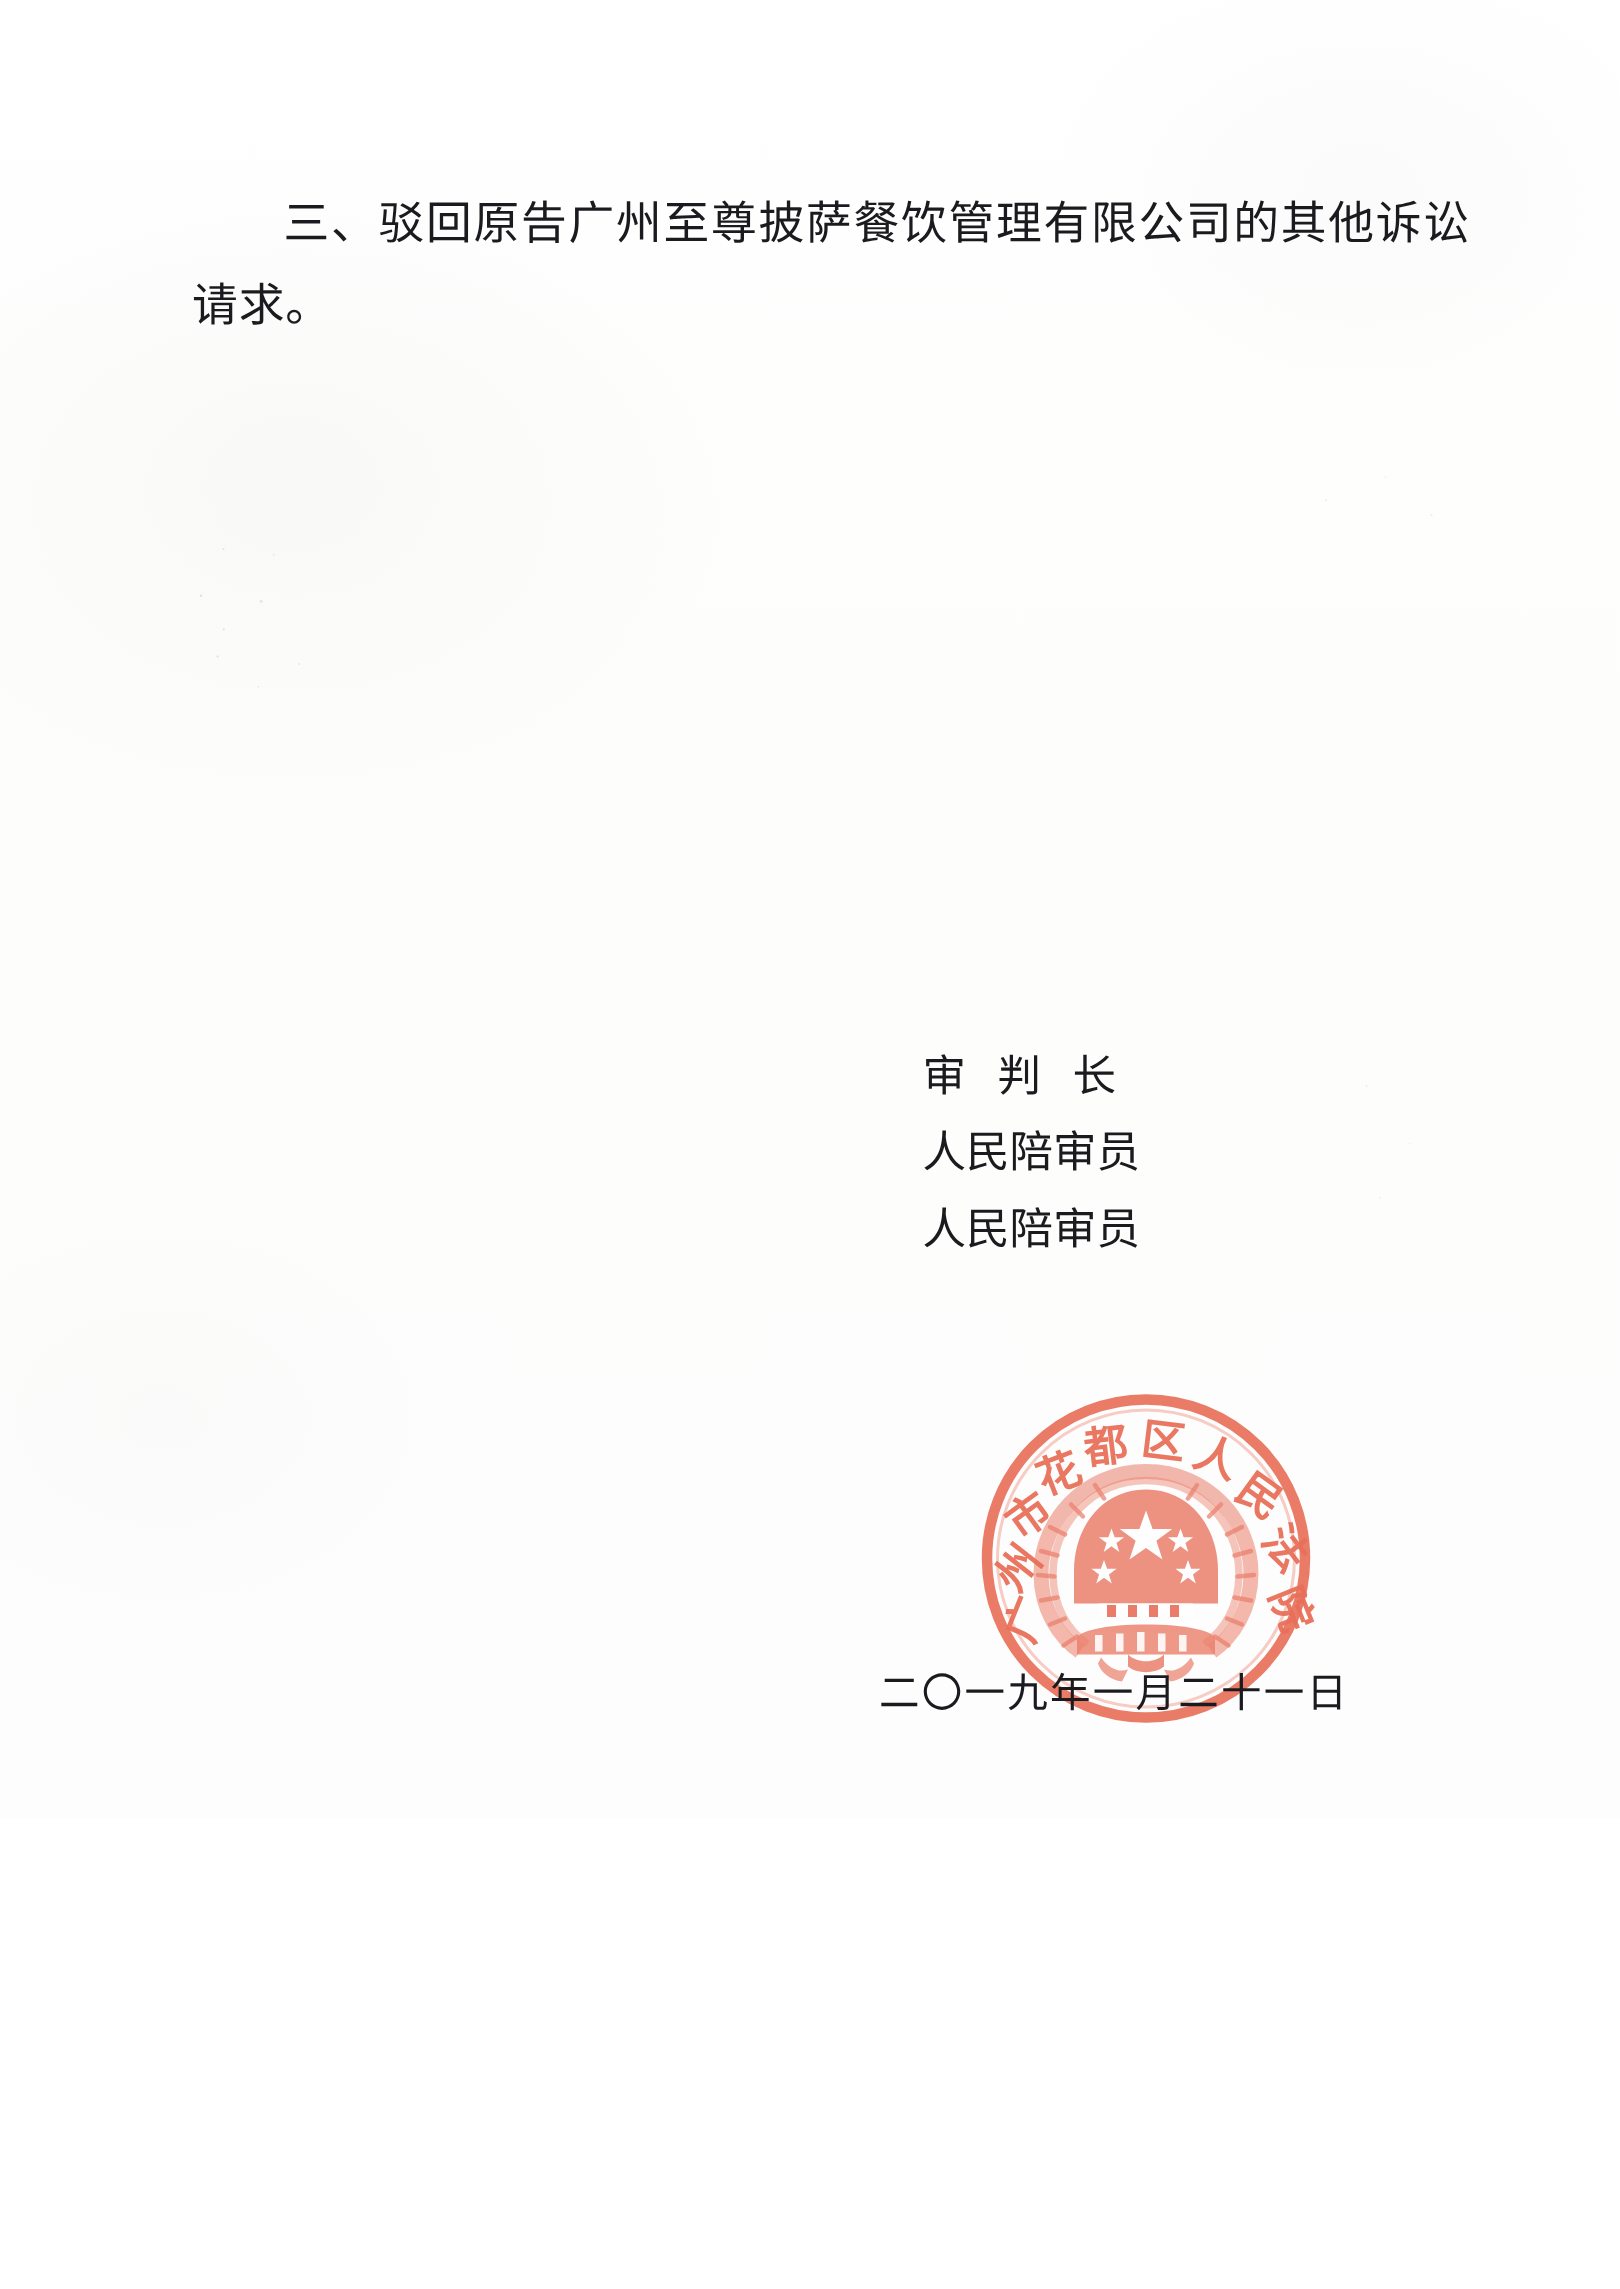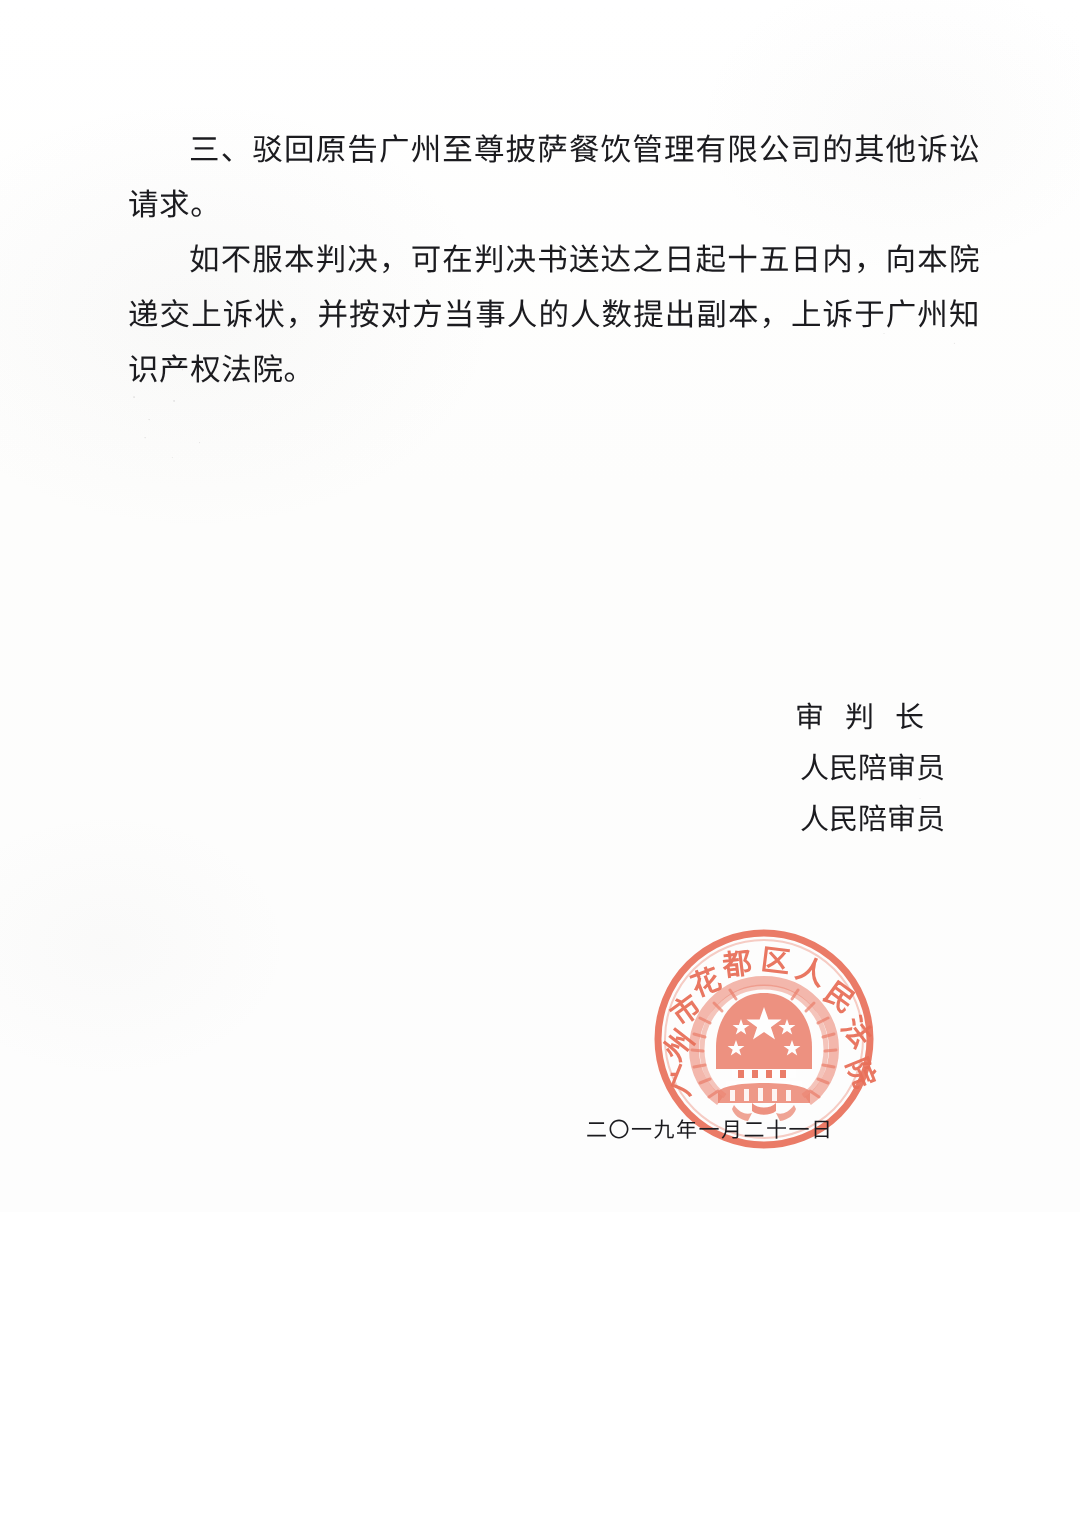--- a/index.html
+++ b/index.html
@@ -94,21 +94,20 @@
       radial-gradient(circle 1.2px at 79% 40%, rgba(118,116,118,0.29), transparent 60%),
       radial-gradient(circle 1.0px at 93% 70%, rgba(118,116,118,0.24), transparent 60%);
   }
 
   
   .signature-block {
     position: absolute;
     left: 615px;
     top: 692px;
     width: 330px;
-    text-align: right;
   }
   .sig-line {
     font-size: 29px;
     line-height: 51px;
     color: #1b1b1f;
     white-space: nowrap;
     font-weight: 500;
   }
   .sig-line.spaced {
     letter-spacing: 21px;
@@ -123,21 +122,21 @@
     height: 232px;
     pointer-events: none;
   }
   .seal svg { display: block; width: 100%; height: 100%; }
 
   
   .date-line {
     position: absolute;
     left: 586px;
     top: 1110px;
-    font-size: 21px;
+    font-size: 27px;
     line-height: 40px;
     letter-spacing: 1.5px;
     color: #1b1b1f;
     white-space: nowrap;
     font-weight: 500;
   }
 
   
   .certify-note {
     position: absolute;
@@ -251,21 +250,20 @@
   <div class="smudge smudge-c"></div>
   <div class="smudge smudge-d"></div>
   <div class="smudge smudge-e"></div>
 
   <div class="body-block">
 
     <p class="para">三、驳回原告广州至尊披萨餐饮管理有限公司的其他诉讼请求。</p>
 
 
 
-    <p class="para">如不服本判决，可在判决书送达之日起十五日内，向本院递交上诉状，并按对方当事人的人数提出副本，上诉于广州知识产权法院。</p>
 
   </div>
 
   <div class="signature-block">
     <div class="sig-line spaced">审判长</div>
     <div class="sig-line">人民陪审员</div>
     <div class="sig-line">人民陪审员</div>
   </div>
 
   <div class="seal">

